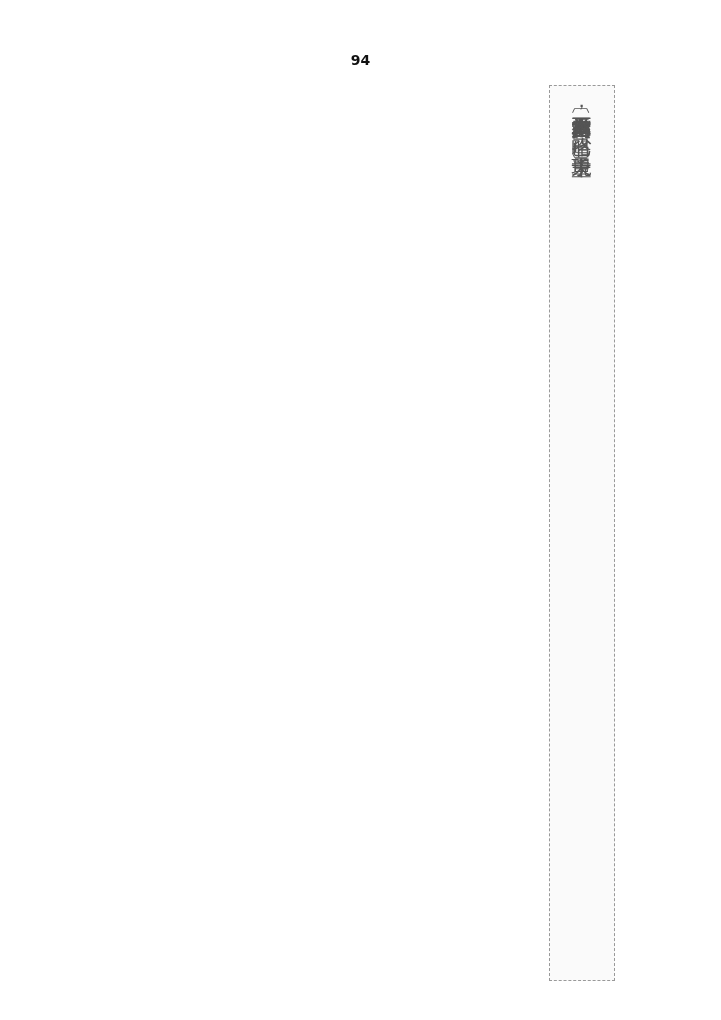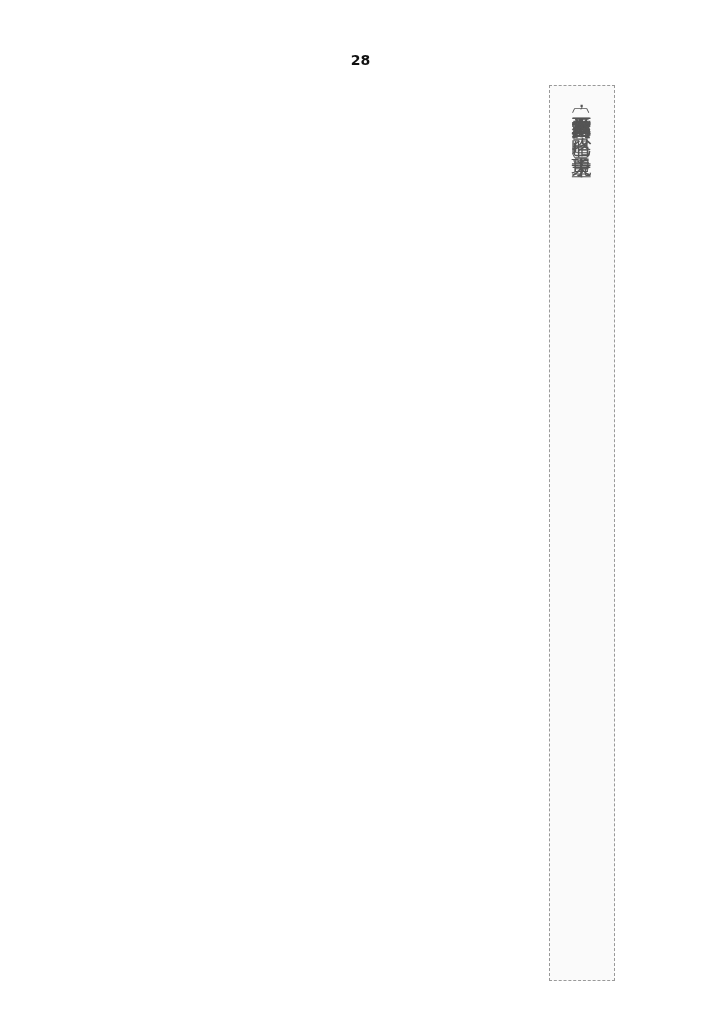--- a/index.html
+++ b/index.html
@@ -35,17 +35,17 @@
     margin: 0;
     font-size: 20px;
     border: 1px dashed #999;
     padding: 16px 8px;
     background: #fafafa;
   }
 </style>
 </head>
 <body>
 
-<div class="folio">28</div>
+<div class="folio">94</div>
 
 <div class="text-block">
   <p class="redaction-note">〔本頁正文為不當露骨內容，已省略，未予重現〕</p>
 </div>
 
 </body></html>

